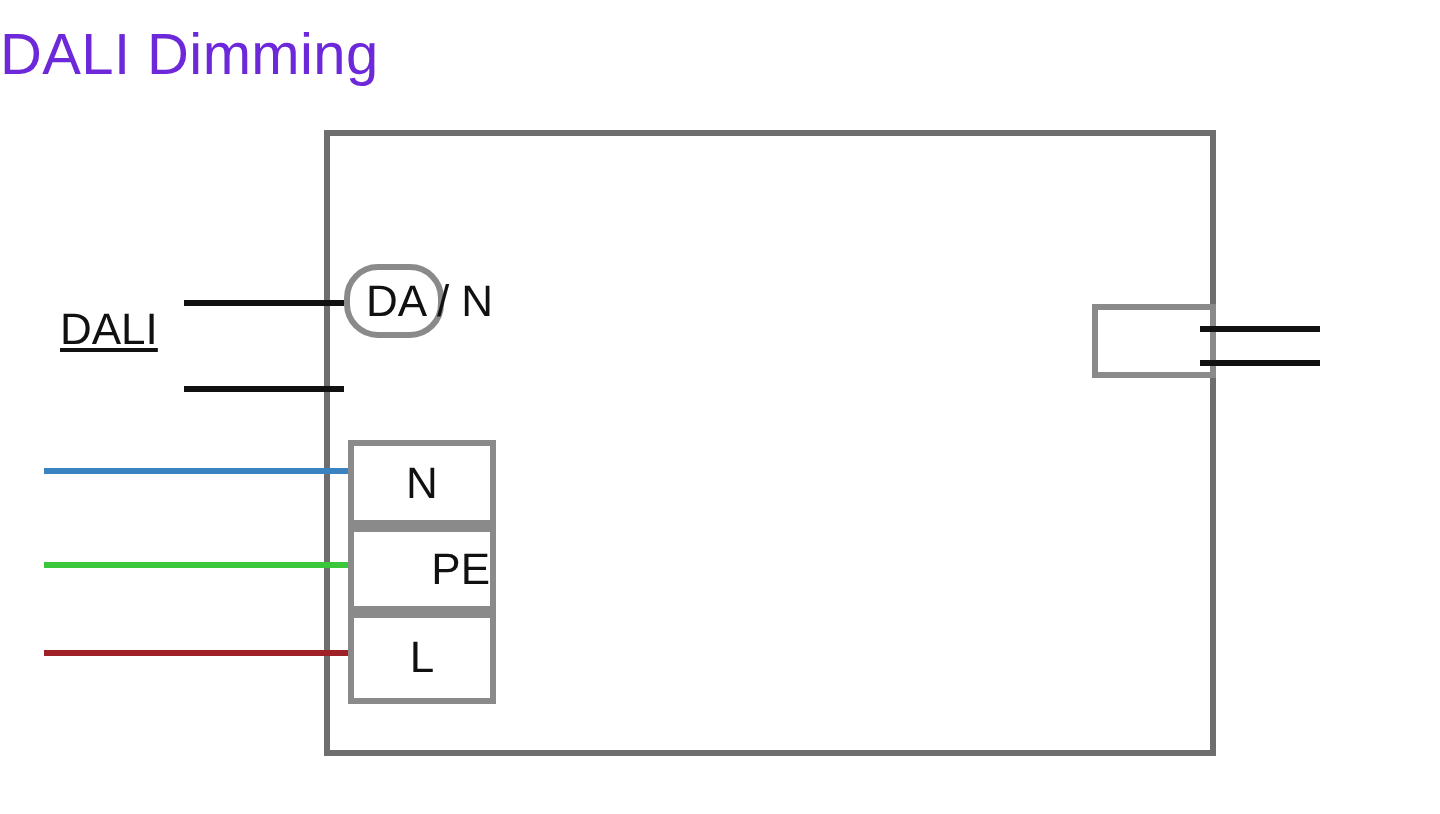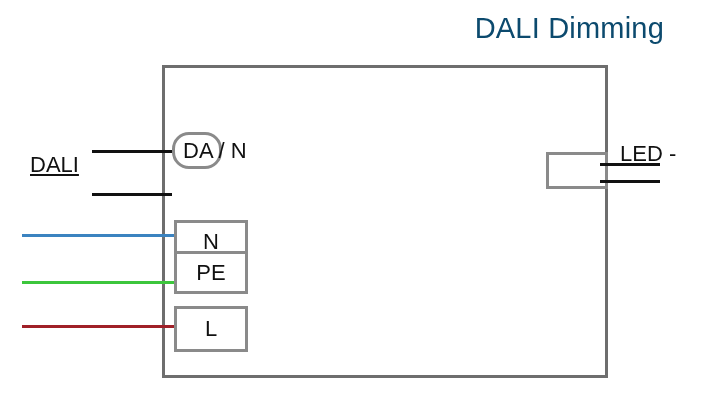--- a/index.html
+++ b/index.html
@@ -17,23 +17,23 @@
     background: #ffffff;
     overflow: hidden;
   }
 
   
   .title {
     position: absolute;
     left: 0;
     top: 12px;
     width: 664px;
-    text-align: right;
+    text-align: left;
     font-size: 29px;
-    color: #0c4a6e;
+    color: #6d28d9;
     letter-spacing: 0.2px;
   }
 
   
   .enclosure {
     position: absolute;
     left: 162px;
     top: 65px;
     width: 446px;
     height: 313px;
@@ -72,21 +72,21 @@
   .term-da-ls { top: 175px; }
 
   
   .term-mains {
     left: 174px;
     width: 74px;
     height: 43px;
     justify-content: center;
   }
   .term-n  { top: 220px; }
-  .term-pe { top: 251px; }
+  .term-pe { top: 263px; justify-content: flex-end; }
   .term-l  { top: 306px; }
   .term-l  { height: 46px; }
 
   
   .led-box {
     position: absolute;
     left: 546px;
     top: 152px;
     width: 62px;
     height: 37px;
@@ -142,15 +142,14 @@
   </div>
   <div class="terminal term-mains term-l">
     <span class="terminal-label">L</span>
   </div>
 
   <div class="led-box"></div>
 
   <div class="wire wire-led" style="left:600px; top:163px; width:60px;"></div>
   <div class="wire wire-led" style="left:600px; top:180px; width:60px;"></div>
 
-  <div class="side-label" style="left:620px; top:143px;">LED -</div>
 
 </div>
 
 </body></html>

